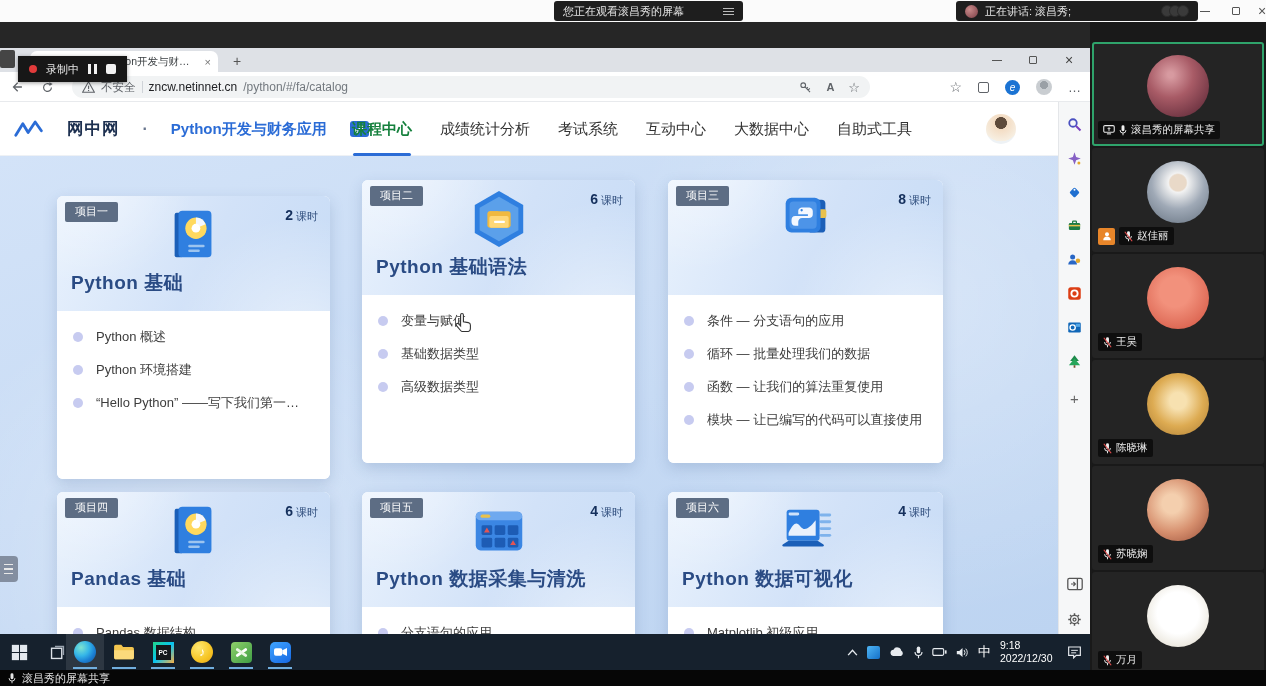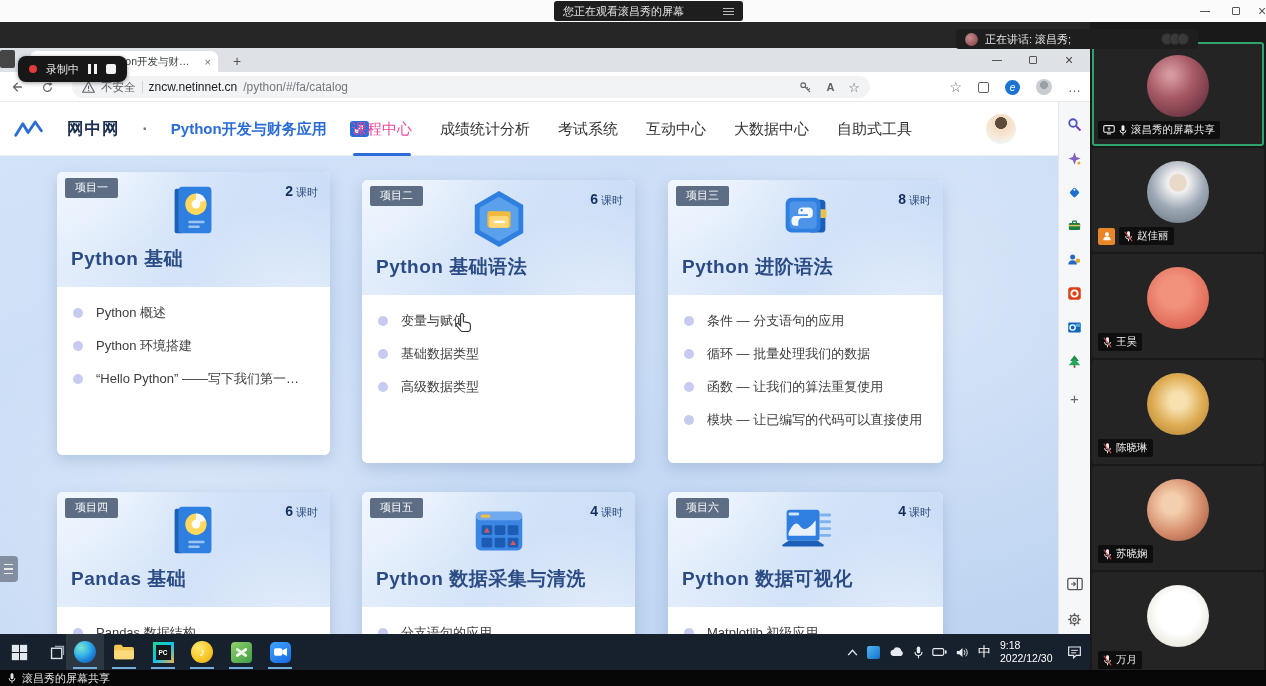--- a/index.html
+++ b/index.html
@@ -4,21 +4,21 @@
 <style>
   * { box-sizing: border-box; margin: 0; padding: 0; }
   html,body { width:1266px; height:686px; overflow:hidden; }
   body { position:relative; font-family:"Liberation Sans","DejaVu Sans",sans-serif; background:#fff; }
 
   
   .mtg-topbar{position:absolute;left:0;top:0;width:1266px;height:22px;background:#fbfbfb;z-index:60;}
   .pill{position:absolute;top:1px;height:20px;background:#1e1e1e;border-radius:3px;color:#e6e6e6;
         font-size:11px;display:flex;align-items:center;gap:7px;padding:0 9px;white-space:nowrap;}
   .pill-watch{left:554px;gap:35px;}
-  .pill-speak{left:956px;width:242px;margin-top:28px;}
+  .pill-speak{left:956px;width:242px;}
   .menu-ico{display:inline-flex;flex-direction:column;gap:2px;margin-left:4px;}
   .menu-ico i{display:block;width:11px;height:1px;background:#bbb;}
   .spk-ava{width:13px;height:13px;border-radius:50%;background:radial-gradient(circle at 35% 35%,#c98a8a,#7a3d45);flex:none;}
   .spk-circles{display:flex;margin-left:auto;}
   .spk-circles i{width:12px;height:12px;border-radius:50%;background:#3a3a3a;margin-left:-4px;border:1px solid #2a2a2a;}
   .mtg-ctl{position:absolute;top:0;height:22px;display:flex;align-items:center;color:#555;}
   .mtg-min{left:1200px;}.mtg-max{left:1232px;}.mtg-close{left:1258px;}
   .ctl-min i{display:block;width:10px;height:1px;background:#555;}
   .ctl-max i{display:block;width:8px;height:8px;border:1px solid #555;border-radius:1px;}
   .ctl-close::before{content:"×";font-size:14px;}
@@ -53,38 +53,38 @@
   .tb-right{position:absolute;right:8px;top:4px;height:22px;display:flex;align-items:center;gap:16px;color:#5f6368;}
   .ico-favbar::before{content:"☆";font-size:14px;}
   .ico-collections i{display:block;width:11px;height:11px;border:1.4px solid #5f6368;border-radius:2px;}
   .ico-iemode{width:15px;height:15px;border-radius:50%;background:#1b73d3;color:#fff;font-size:10px;font-style:italic;
               display:flex;align-items:center;justify-content:center;}
   .ico-iemode::before{content:"e";}
   .ico-profile{width:16px;height:16px;border-radius:50%;background:radial-gradient(circle at 50% 38%,#9aa0a6 30%,#c9cdd1 33%);}
   .ico-more::before{content:"…";font-size:13px;letter-spacing:1px;}
 
   
-  .recbar{position:absolute;left:18px;top:34px;height:26px;background:#171717;border-radius:8px;z-index:40;
+  .recbar{position:absolute;left:18px;top:34px;height:26px;background:#171717;border-radius:0;z-index:40;
           display:flex;align-items:center;gap:9px;padding:0 11px;box-shadow:0 1px 4px rgba(0,0,0,.4);}
   .rec-dot{width:8px;height:8px;border-radius:50%;background:#e23b3b;}
   .rec-label{color:#e8e8e8;font-size:11px;}
   .rec-pause{display:flex;gap:3px;}
   .rec-pause i{display:block;width:3px;height:10px;background:#f2f2f2;}
   .rec-stop{width:10px;height:10px;background:#f2f2f2;border-radius:2px;}
 
   
   .sitehead{position:absolute;left:0;top:54px;width:1058px;height:54px;background:#fff;border-bottom:1px solid #eef1f5;}
   .brand{position:absolute;left:14px;top:0;height:54px;display:flex;align-items:center;gap:23px;}
   .brand-name{font-size:16.5px;font-weight:bold;color:#1d3050;letter-spacing:1px;}
   .brand-dot{color:#67758d;font-weight:bold;}
   .brand-prod{font-size:15px;color:#2b6cd6;font-weight:bold;}
   .brand-badge{width:19px;height:16px;background:#2b6cd6;border-radius:3px;display:flex;align-items:center;justify-content:center;}
   .mainnav{position:absolute;left:352px;top:0;height:54px;display:flex;align-items:center;gap:28px;}
   .nav-item{font-size:15px;color:#333;position:relative;height:54px;display:flex;align-items:center;}
-  .nav-item.active{color:#ec4899;font-weight:normal;}
+  .nav-item.active{color:#15803d;font-weight:bold;}
   .nav-item.active::after{content:"";position:absolute;left:50%;bottom:0;transform:translateX(-50%);
         width:58px;height:3px;border-radius:2px;background:#2b6cd6;}
   .user-ava{position:absolute;left:986px;top:12px;width:30px;height:30px;border-radius:50%;
         background:radial-gradient(circle at 50% 30%,#5d4a3a 22%,#f3dcc3 24%,#f7efe2 70%,#eef2f5 72%);}
 
   
   .edgebar{position:absolute;right:0;top:54px;width:32px;height:532px;background:#f6f7f8;border-left:1px solid #e4e6e9;}
   .eb-ic{position:absolute;left:50%;transform:translateX(-50%);width:20px;height:20px;display:flex;align-items:center;justify-content:center;}
   .eb-plus{color:#666;font-size:15px;}
   .eb-plus::before{content:"+";}
@@ -348,21 +348,21 @@
               <line x1="19.1" y1="4.9" x2="4.9" y2="19.1"></line>
             </g>
           <circle cx="12" cy="12" r="6.5" fill="#f6f7f8" stroke="#555" stroke-width="2"></circle>
             <circle cx="12" cy="12" r="2.4" fill="none" stroke="#555" stroke-width="2"></circle>
         </svg>
       </div>
     </div>
 
     <div class="pagebody">
 
-      <div class="card" style="left:57px;top:16px">
+      <div class="card" style="left:57px;top:40px">
         <div class="card-top">
           <div class="cicon">
             <svg width="62" height="62" viewBox="0 0 64 64">
                 <rect x="12" y="9" width="9" height="46" rx="2" fill="#1b5fb8"></rect>
                 <rect x="16" y="7" width="34" height="48" rx="4" fill="#2f7fe0"></rect>
                 <circle cx="34" cy="25" r="11" fill="#ffd95e"></circle>
                 <path d="M34 14 a11 11 0 0 1 10 6.8 L34 25 Z" fill="#f3f7ff"></path>
                 <circle cx="34" cy="25" r="4.5" fill="#fff"></circle>
                 <rect x="26" y="42" width="17" height="2.6" rx="1.3" fill="#9cc4ef"></rect>
                 <rect x="26" y="47" width="12" height="2.6" rx="1.3" fill="#9cc4ef"></rect>
@@ -427,21 +427,20 @@
                 <rect x="34" y="12" width="18" height="34" rx="4" fill="#1b5fb8"></rect>
                 <rect x="44" y="22" width="9" height="9" rx="2" fill="#e9c14c"></rect>
                 <rect x="11" y="10" width="36" height="36" rx="6" fill="#2f7fe0"></rect>
                 <rect x="15" y="14" width="28" height="28" rx="4" fill="#4d94e8"></rect>
                 <path d="M29 20 c-4 0-5 2-5 4 v3 h10 v2 H21 c-3 0-4 2-4 5 s1 5 4 5 h3 v-4 c0-2 1.5-4 4-4 h7 c2.5 0 4-1.5 4-4 v-3 c0-2-1-4-5-4 Z" fill="#f4f8ff"></path>
                 <circle cx="27.5" cy="23" r="1.2" fill="#2f7fe0"></circle>
               </svg>
           </div>
           <div class="proj-badge">项目三</div>
           <div class="hours"><b>8</b><span>课时</span></div>
-          <div class="card-title">Python 进阶语法</div>
         </div>
         <div class="card-items">
           <div class="citem">
               <span class="cdot"></span>
               <span>条件 — 分支语句的应用</span>
             </div>
           <div class="citem">
               <span class="cdot"></span>
               <span>循环 — 批量处理我们的数据</span>
             </div>

